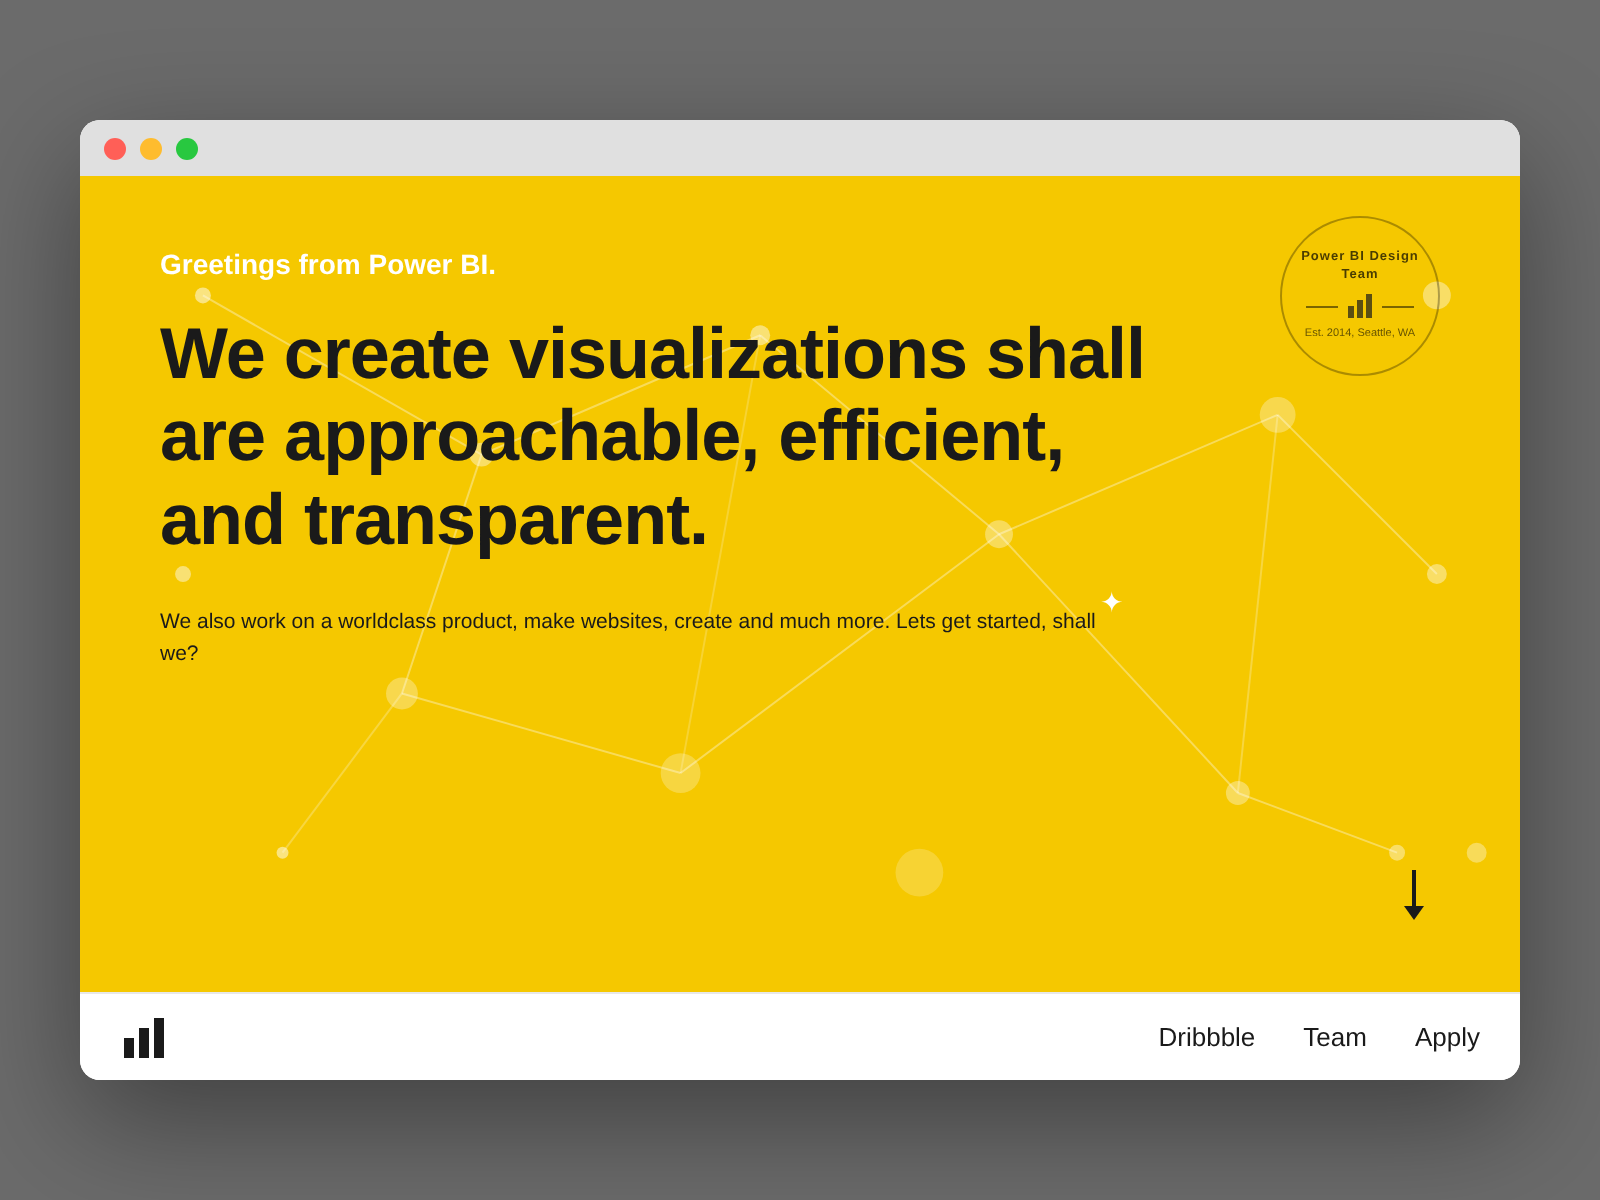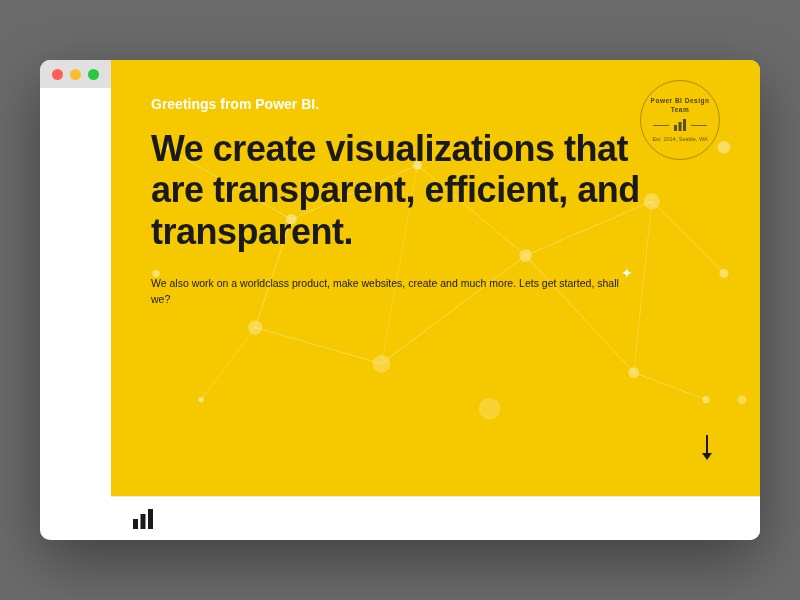--- a/index.html
+++ b/index.html
@@ -16,21 +16,21 @@
     }
 
     .window {
       width: 720px;
       height: 480px;
       border-radius: 10px;
       background: #fff;
       box-shadow: 0 20px 60px rgba(0,0,0,0.4);
       overflow: hidden;
       display: flex;
-      flex-direction: row;
+      flex-direction: column;
     }
 
     .title-bar {
       height: 28px;
       background: #e0e0e0;
       display: flex;
       align-items: center;
       padding: 0 12px;
       gap: 7px;
       flex-shrink: 0;
@@ -260,36 +260,41 @@
             <rect x="5.5" y="4" width="3" height="9" fill="#1a1a1a" opacity="0.7"></rect>
             <rect x="10" y="1" width="3" height="12" fill="#1a1a1a" opacity="0.7"></rect>
           </svg>
           <div class="badge-line"></div>
         </div>
         <span class="badge-sub">Est. 2014, Seattle, WA</span>
       </div>
 
       <p class="greeting">Greetings from Power BI.</p>
 
-      <h1 class="headline">We create visualizations that are transparent, efficient, and transparent.</h1>
+      <h1 class="headline">We create visualizations shall are approachable, efficient, and transparent.</h1>
 
       <p class="subtext">We also work on a worldclass product, make websites, create and much more. Lets get started, shall we?</p>
 
       <div class="snowflake" style="left: 510px; top: 205px;">✦</div>
 
       <div class="arrow-down">
         <div class="arrow-line"></div>
         <div class="arrow-head"></div>
       </div>
     </div>
 
     <div class="footer">
       <div class="footer-logo">
         <svg width="24" height="24" viewBox="0 0 24 24">
           <rect x="2" y="12" width="5" height="10" fill="#1a1a1a"></rect>
           <rect x="9.5" y="7" width="5" height="15" fill="#1a1a1a"></rect>
           <rect x="17" y="2" width="5" height="20" fill="#1a1a1a"></rect>
         </svg>
       </div>
 
+      <nav class="footer-nav">
+        <span class="footer-nav-item">Dribbble</span>
+        <span class="footer-nav-item">Team</span>
+        <span class="footer-nav-item">Apply</span>
+      </nav>
     </div>
   </div>
 </div>
 
 </body></html>

